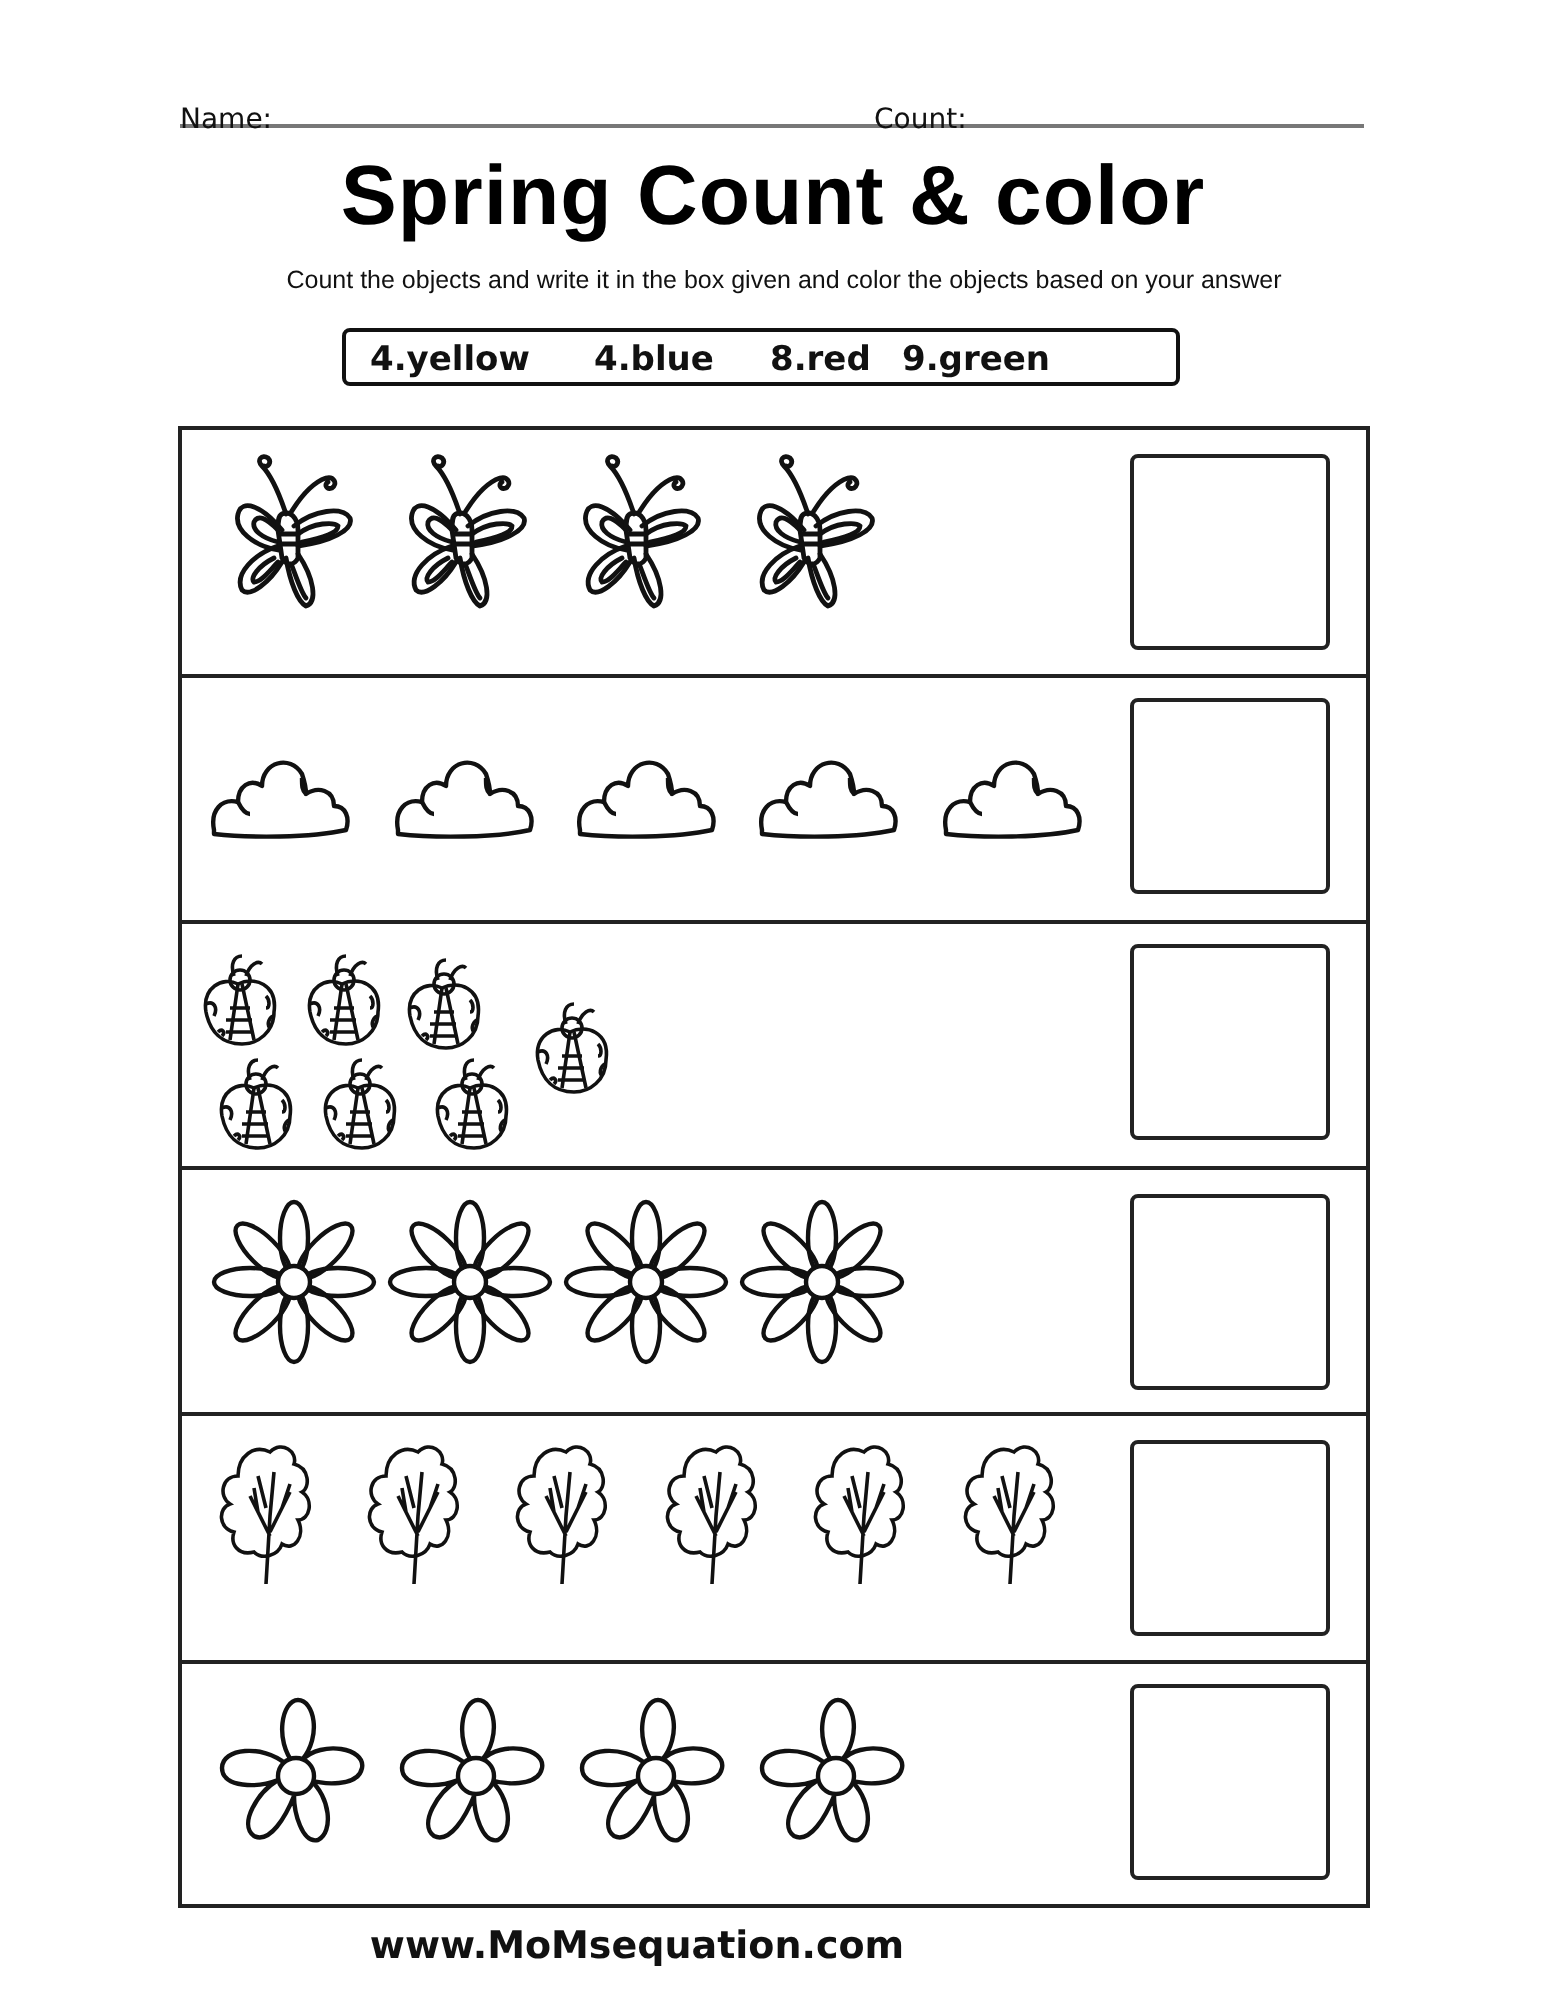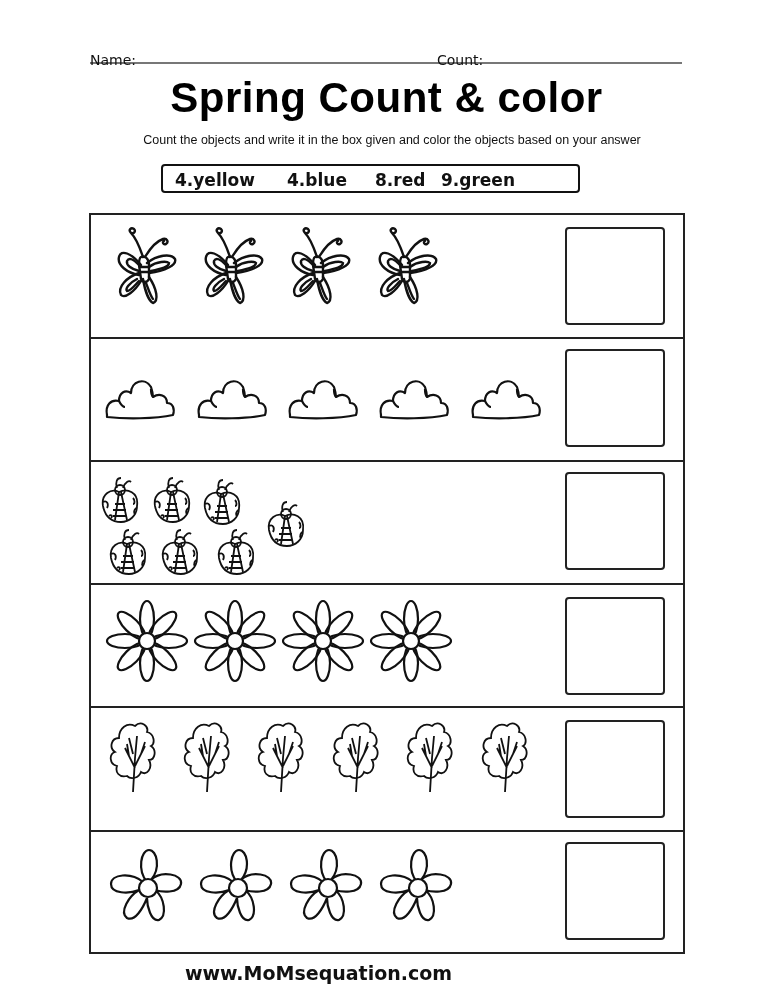--- a/index.html
+++ b/index.html
@@ -1,21 +1,21 @@
 <!DOCTYPE html>
 <html><head>
 <meta charset="utf-8">
 <style>
   html,body{margin:0;padding:0;background:#fff;}
   body{width:773px;height:1000px;position:relative;overflow:hidden;font-family:"Liberation Sans",sans-serif;color:#111;}
   .header{position:absolute;left:90px;top:38px;width:592px;height:24px;border-bottom:2px solid #777;}
   .hlabel{position:absolute;top:2px;font-size:14px;color:#111;font-family:"DejaVu Sans",sans-serif;margin-top:12px;}
   .title{position:absolute;left:0;width:773px;top:74px;text-align:center;font-family:Liberation Sans, sans-serif;font-weight:bold;font-size:42px;letter-spacing:0.5px;color:#000;}
   .instr{position:absolute;left:0;width:760px;top:133px;text-align:center;font-size:12.5px;color:#111;margin-left:12px;}
-  .key{position:absolute;left:161px;top:164px;width:419px;height:29px;border:2px solid #111;border-radius:4px;box-sizing:border-box;}
+  .key{position:absolute;left:171px;top:164px;width:419px;height:29px;border:2px solid #111;border-radius:4px;box-sizing:border-box;}
   .key span{position:absolute;top:4px;font-family:"DejaVu Sans",sans-serif;font-weight:bold;font-size:17px;color:#111;}
   .grid{position:absolute;left:89px;top:213px;width:596px;height:741px;border:2px solid #222;box-sizing:border-box;}
   .row{position:absolute;left:0;width:592px;border-bottom:2px solid #222;box-sizing:border-box;}
   .row.last{border-bottom:none;}
   .ansbox{position:absolute;left:474px;width:100px;height:98px;border:2px solid #222;border-radius:4px;box-sizing:border-box;background:#fff;}
   .obj{position:absolute;}
   .footer{position:absolute;left:0;width:637px;top:962px;text-align:center;font-family:"DejaVu Sans",sans-serif;font-weight:bold;font-size:19px;color:#111;}
   svg{overflow:visible;}
 </style>
 </head>

